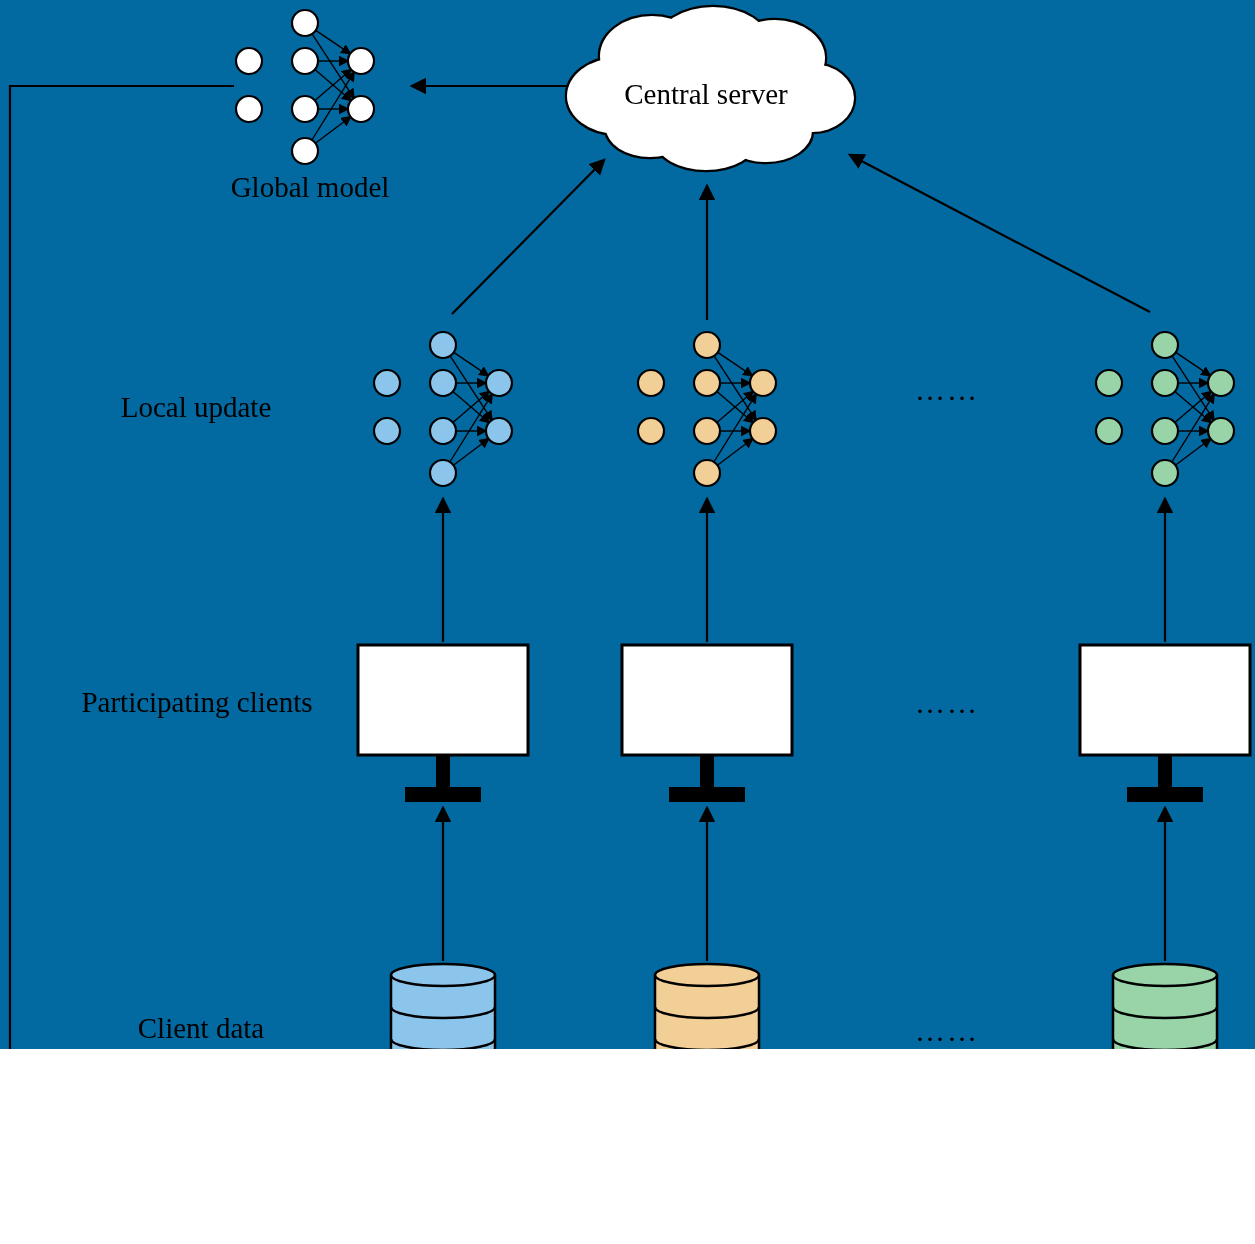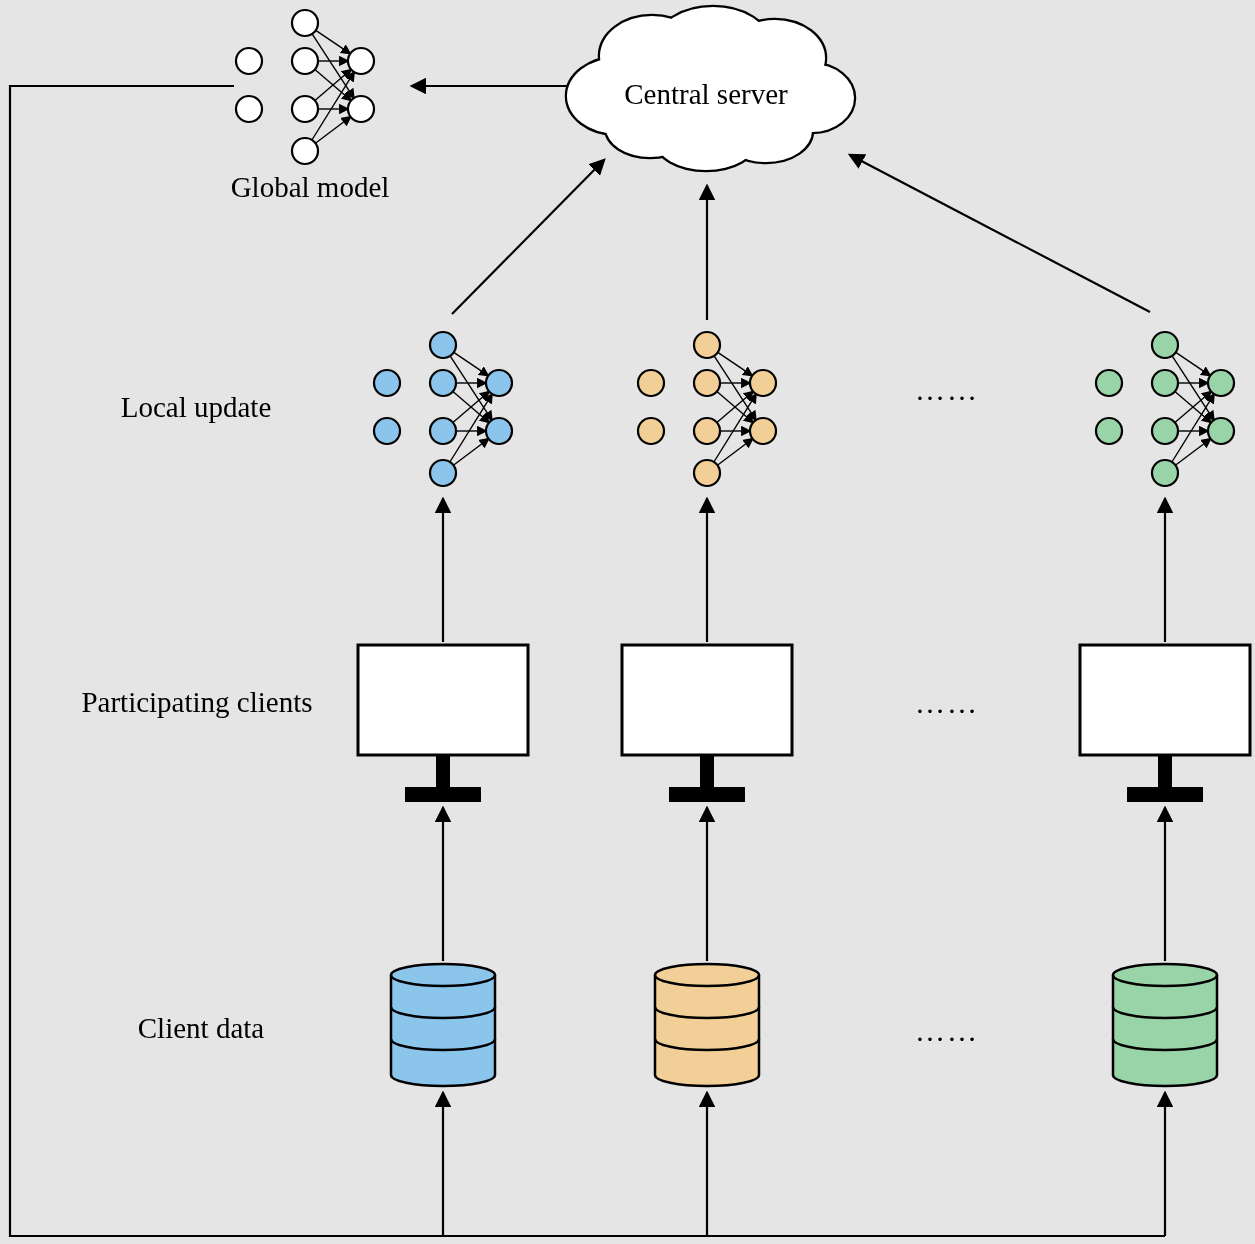--- a/index.html
+++ b/index.html
@@ -2,22 +2,22 @@
 <html><head>
 <meta charset="utf-8">
 <style>
   html, body {
     margin: 0;
     padding: 0;
     background: #ffffff;
   }
   .canvas-wrap {
     width: 1255px;
-    height: 1244px;
-    background: #e5e5e5;
+    height: 1049px;
+    background: #0369a1;
   }
   svg {
     display: block;
   }
   text {
     font-family: "Liberation Serif", "DejaVu Serif", serif;
     fill: #000000;
   }
   .row-label { font-size: 29px; }
   .cloud-label { font-size: 29px; }

